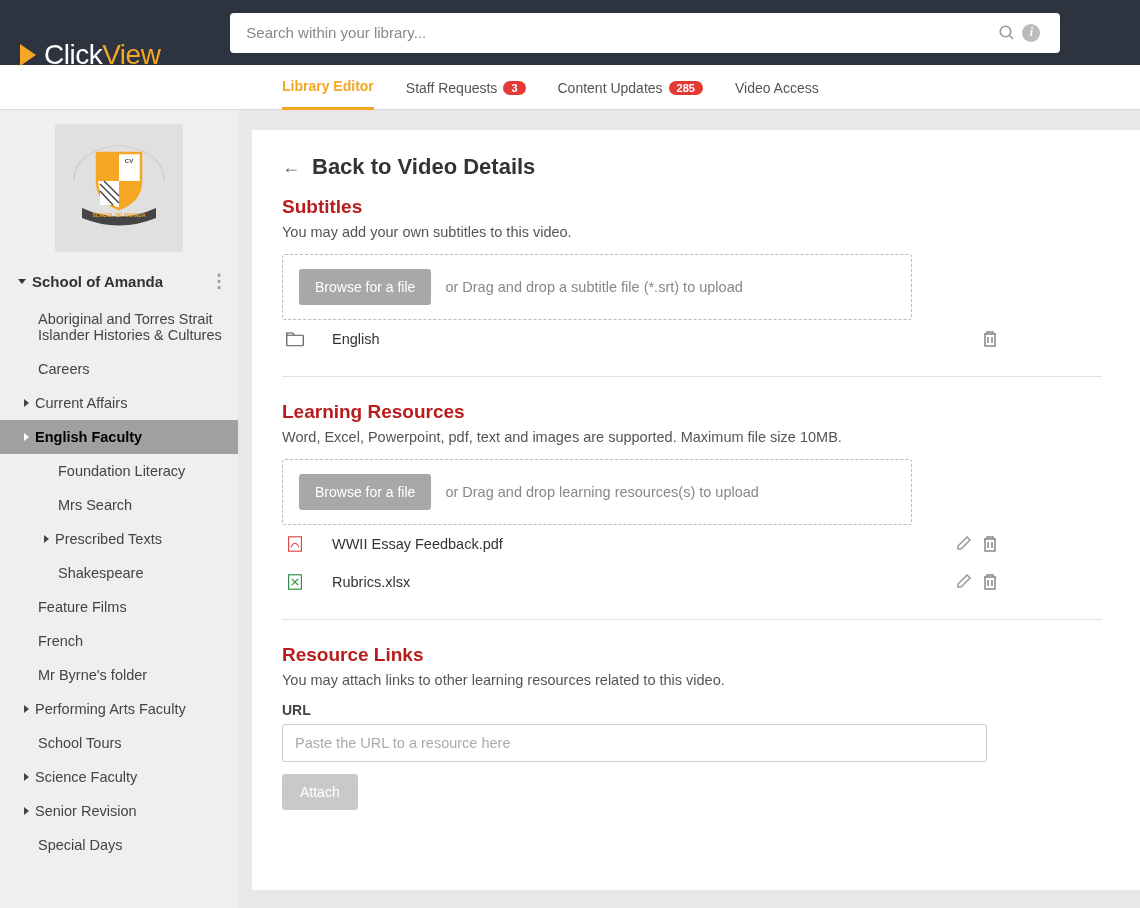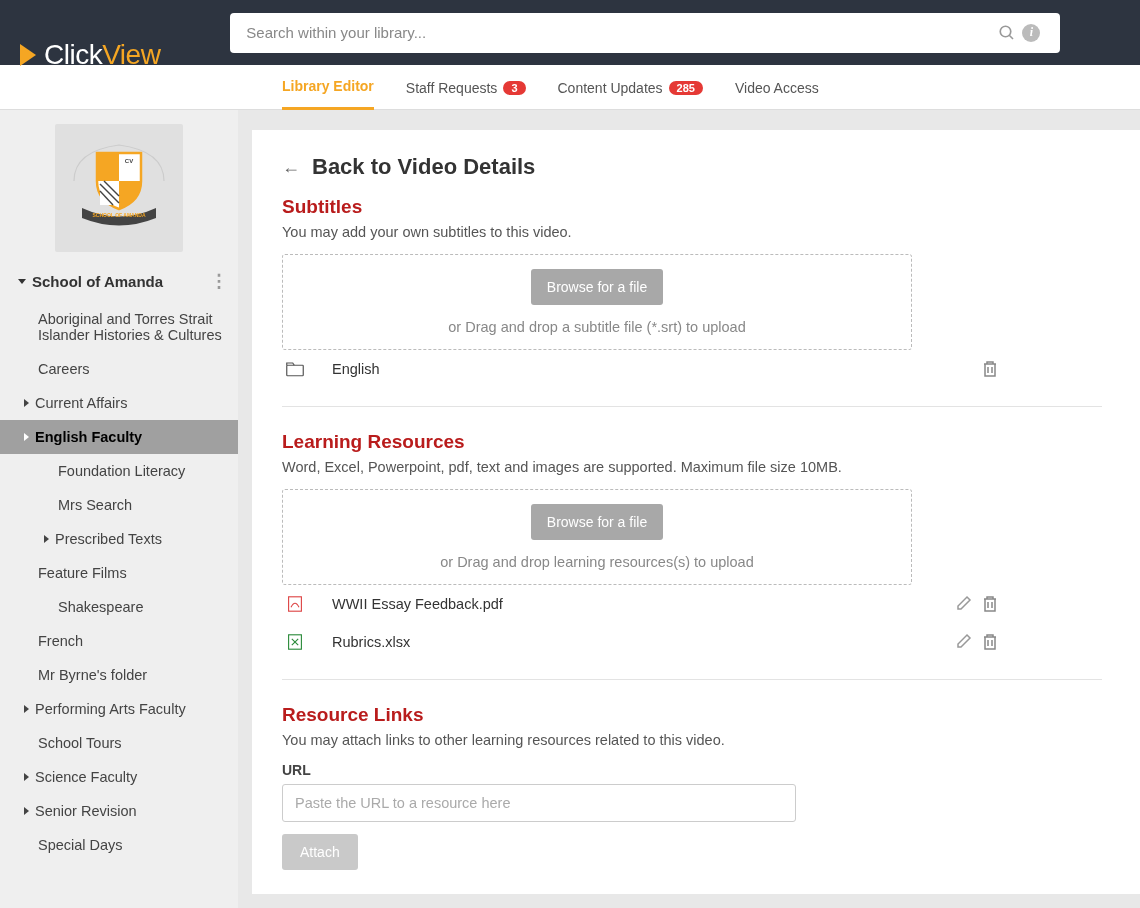--- a/index.html
+++ b/index.html
@@ -44,34 +44,34 @@
   .back-link { display: flex; align-items: center; gap: 12px; font-size: 22px; font-weight: 600; color: #333; cursor:pointer; margin-bottom: 16px;}
   .arrow-left { font-size: 18px; color:#666; }
   
   .tabs { display: flex; gap: 24px; border-bottom: 1px solid #ddd; margin-bottom: 22px; }
   .tab { padding: 8px 0 10px; color: #555; cursor: pointer; font-size: 15px; }
   .tab.active { color: #f5a623; border-bottom: 2px solid #f5a623; margin-bottom: -1px; font-weight: 500;}
   
   .section-title { font-size: 19px; font-weight: 600; color: #b91c1c; margin-bottom: 6px; }
   .section-desc { color: #555; margin-bottom: 14px; font-size: 14.5px; }
   
-  .dropzone { border: 1.5px dashed #bbb; border-radius: 3px; padding: 14px 16px; display: flex; align-items: center; gap: 14px; width: 630px; max-width:100%;flex-direction:column;}
+  .dropzone { border: 1.5px dashed #bbb; border-radius: 3px; padding: 14px 16px; display: flex; align-items: center; gap: 14px; width: 630px; max-width:100%;}
   .btn-gray { background: #a8a8a8; color: #fff; border: none; padding: 10px 16px; border-radius: 3px; font-size: 14px; cursor: pointer; }
   .dropzone-text { color: #888; font-size: 14.5px; }
   
   .file-row { display: flex; align-items: center; padding: 10px 4px; width: 720px; max-width:100%; gap: 24px; }
   .file-icon { width: 18px; height: 16px; flex-shrink: 0; }
   .file-name { flex: 1; color: #333; font-size: 14.5px; margin-left: 4px;}
   .row-icons { display: flex; gap: 10px; color: #888; margin-right: 300px;}
   .row-icons svg { cursor:pointer; }
   
   .divider { border: none; border-top: 1px solid #e3e3e3; margin: 18px 0 24px; width: 820px; max-width:100%;}
   
   .url-label { font-weight: 600; color: #444; margin-bottom: 6px; font-size: 14px;}
-  .url-input { width: 514px; max-width:100%; height: 38px; border: 1px solid #ccc; border-radius: 3px; padding: 8px 12px; font-size: 14.5px; }
+  .url-input { width: 705px; max-width:100%; height: 38px; border: 1px solid #ccc; border-radius: 3px; padding: 8px 12px; font-size: 14.5px; }
   .url-input::placeholder { color: #aaa; }
   .btn-attach { background: #c9c9c9; color: #fff; border: none; padding: 10px 18px; border-radius: 3px; font-size: 14px; margin-top: 12px; cursor: pointer;}
   
   .subtitle-file-row .row-icons { margin-right: 0; }
   .subtitle-file-row { width: 720px; max-width:100%;}
 </style>
 </head>
 <body>
 
 <div class="header">
@@ -156,25 +156,25 @@
         <div class="side-item nested">
           <span>Foundation Literacy</span>
         </div>
         <div class="side-item nested">
           <span>Mrs Search</span>
         </div>
         <div class="side-item nested has-caret">
           <span class="caret-right"></span>
           <span>Prescribed Texts</span>
         </div>
-        <div class="side-item">
-          <span>Feature Films</span>
-        </div>
         <div class="side-item nested">
           <span>Shakespeare</span>
+        </div>
+        <div class="side-item">
+          <span>Feature Films</span>
         </div>
         <div class="side-item">
           <span>French</span>
         </div>
         <div class="side-item">
           <span>Mr Byrne's folder</span>
         </div>
         <div class="side-item has-caret">
           <span class="caret-right"></span>
           <span>Performing Arts Faculty</span>

